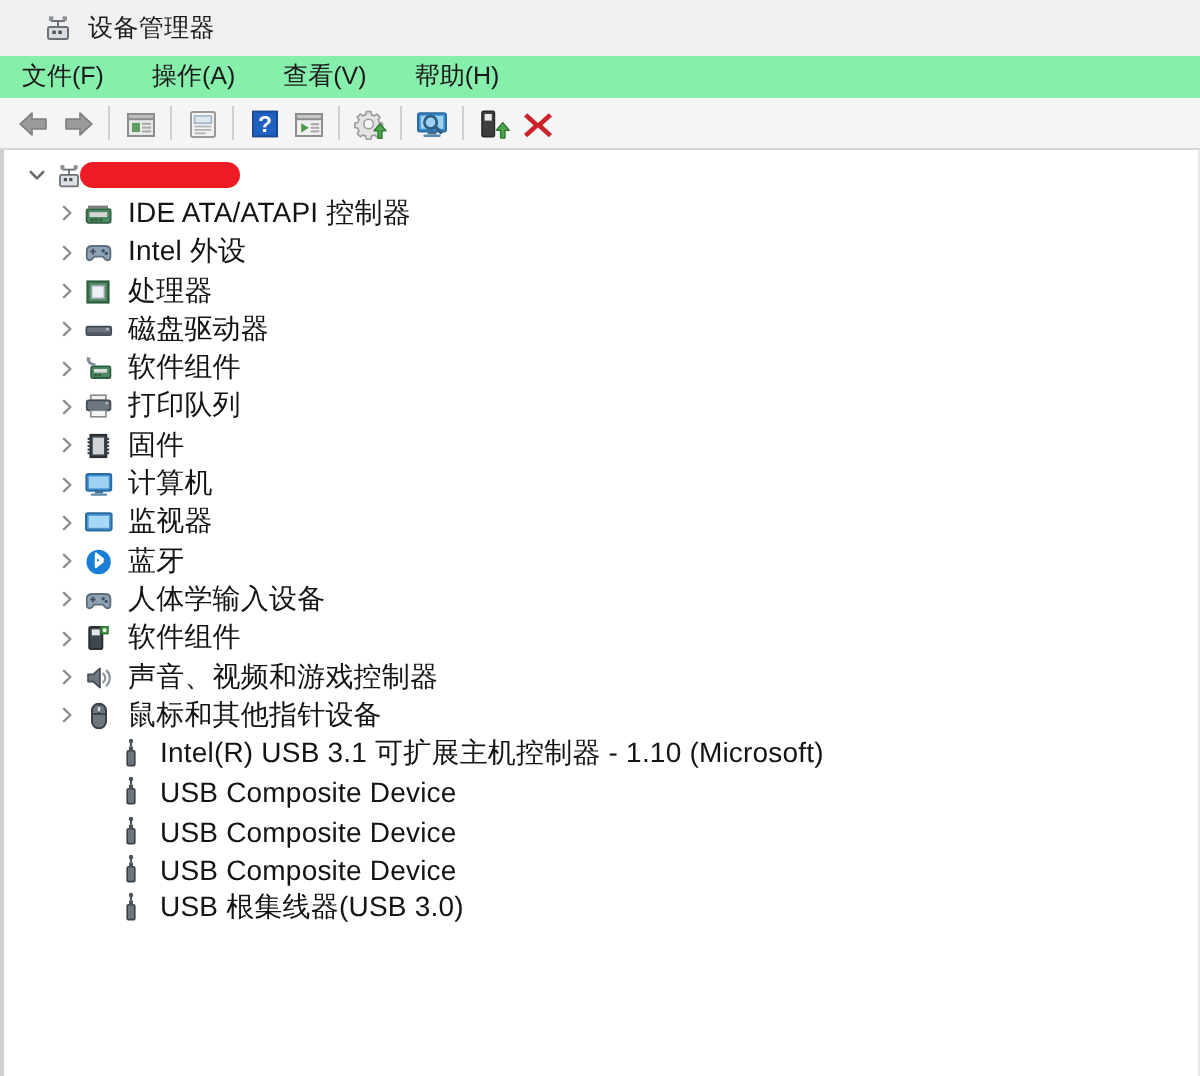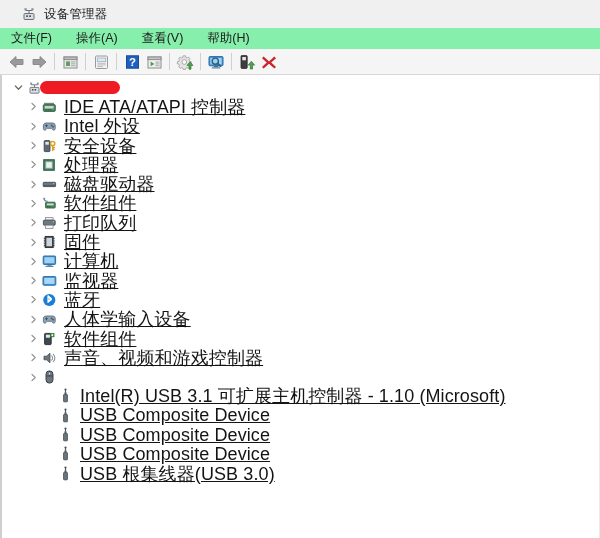--- a/index.html
+++ b/index.html
@@ -122,24 +122,23 @@
     color: #8b8b8b;
   }
   .row .ico {
     width: 17px;
     height: 16px;
     flex: none;
     margin-right: 6px;
     position: relative;
   }
   .row .lbl {
-    font-size: 18px;
+    font-size: 14px;
     color: #141414;
     letter-spacing: .1px;
-    text-decoration: underline;
   }
   .lvl0 { padding-left: 9px; }
   .lvl1 { padding-left: 24px; }
   .lvl2 { padding-left: 55px; align-items: center; }
 
   
   .redaction {
     position: absolute;
     left: 38px;
     top: 3px;
@@ -338,36 +337,20 @@
           <path d="M2.4 7.2 C2.4 5.6 4 5 5.4 5 L11.2 5 C12.7 5 14.2 5.6 14.2 7.2 L14.2 10.6 C14.2 12.2 12.5 12.6 11.6 11.6 L10.4 10.3 L6.2 10.3 L5 11.6 C4.1 12.6 2.4 12.2 2.4 10.6 Z" fill="#8fa3b5" stroke="#5c6d7d" stroke-width="0.9"></path>
           <rect x="4" y="7.3" width="2.9" height="0.9" fill="#41505e"></rect>
           <rect x="5" y="6.3" width="0.9" height="2.9" fill="#41505e"></rect>
           <circle cx="10.6" cy="7.4" r="0.85" fill="#41505e"></circle>
           <circle cx="12.1" cy="8.7" r="0.85" fill="#41505e"></circle>
         </svg>
       </span>
       <span class="lbl">Intel 外设</span>
     </div>
 
-    <div class="row lvl1">
-      <span class="twisty">
-        <svg width="9" height="9" viewBox="0 0 9 9">
-            <path d="M3 1.4 L6.2 4.5 L3 7.6" fill="none" stroke="#8e8e8e" stroke-width="1.2" stroke-linecap="round" stroke-linejoin="round"></path>
-          </svg>
-      </span>
-      <span class="ico">
-        <svg width="17" height="16" viewBox="0 0 17 16">
-          <rect x="3.2" y="2.6" width="5.8" height="11" rx="0.8" fill="#5d6a76" stroke="#3b4651" stroke-width="0.9"></rect>
-          <rect x="4.4" y="3.9" width="3.4" height="2.8" fill="#e3e6e9"></rect>
-          <circle cx="11.7" cy="5.6" r="2.1" fill="none" stroke="#d9a520" stroke-width="1.5"></circle>
-          <path d="M11.7 7.5 L11.7 12.6 M11.7 9.6 L13.3 9.6 M11.7 11.2 L13.1 11.2" stroke="#d9a520" stroke-width="1.5" stroke-linecap="round"></path>
-        </svg>
-      </span>
-      <span class="lbl">安全设备</span>
-    </div>
 
     <div class="row lvl1">
       <span class="twisty">
         <svg width="9" height="9" viewBox="0 0 9 9">
             <path d="M3 1.4 L6.2 4.5 L3 7.6" fill="none" stroke="#8e8e8e" stroke-width="1.2" stroke-linecap="round" stroke-linejoin="round"></path>
           </svg>
       </span>
       <span class="ico">
         <svg width="17" height="16" viewBox="0 0 17 16">
           <rect x="2.8" y="2.8" width="10.4" height="10.4" fill="#4b8b5f" stroke="#2f5f40" stroke-width="1.2"></rect>
@@ -553,20 +536,21 @@
           </svg>
       </span>
       <span class="ico">
         <svg width="17" height="16" viewBox="0 0 17 16">
           <rect x="5" y="1.9" width="7" height="12.2" rx="3.4" fill="#6d767e" stroke="#3a4248" stroke-width="1"></rect>
           <path d="M8.5 2 L8.5 7" stroke="#3a4248" stroke-width="0.9"></path>
           <path d="M5.1 7 L11.9 7" stroke="#3a4248" stroke-width="0.9"></path>
           <rect x="7.9" y="3.2" width="1.2" height="2.6" rx="0.6" fill="#d8dcdf"></rect>
         </svg>
       </span>
+      <span class="lbl">鼠标和其他指针设备</span>
     </div>
 
 
     <div class="row lvl2">
       <span class="ico">
         <svg width="17" height="16" viewBox="0 0 17 16">
           <rect x="6.6" y="6.4" width="3.8" height="7.4" rx="0.6" fill="#6d767e" stroke="#3a4248" stroke-width="0.8"></rect>
           <rect x="7.5" y="4.3" width="2" height="2.2" fill="#4a525a"></rect>
           <path d="M8.5 4.3 L8.5 1.8" stroke="#4a525a" stroke-width="1.1"></path>
           <circle cx="8.5" cy="1.5" r="1.1" fill="#4a525a"></circle>

